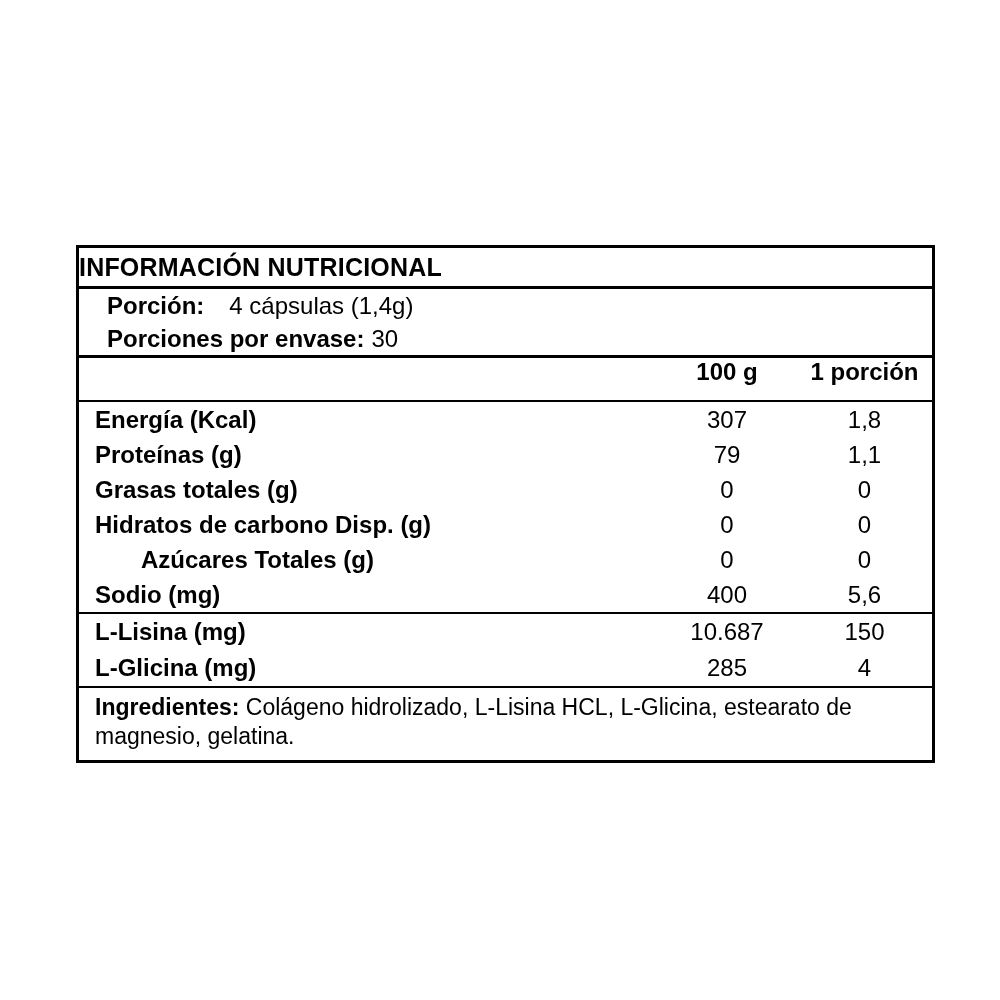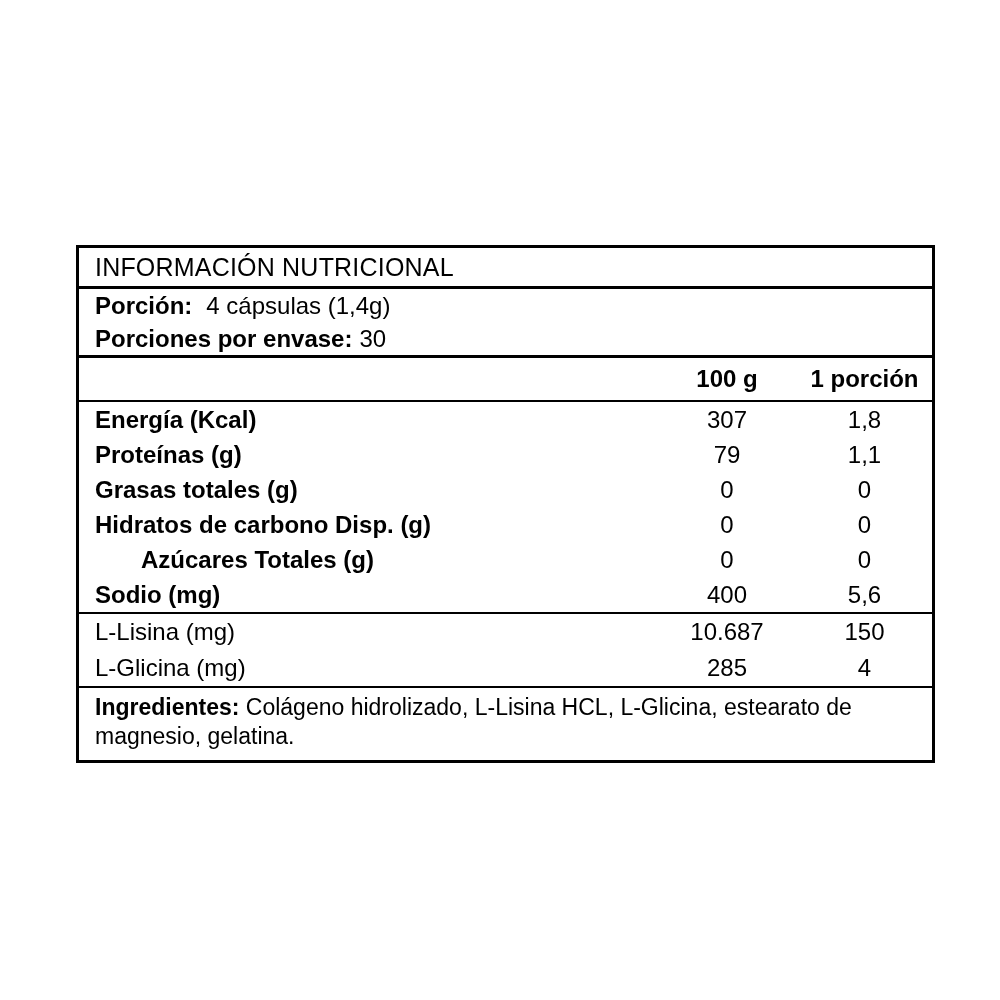--- a/index.html
+++ b/index.html
@@ -56,41 +56,40 @@
   .cell-val.per100 { flex: 0 0 140px; }
   .cell-val.perport { flex: 0 0 135px; }
 
   
   #title-row {
     height: 38px;
     display: flex;
     align-items: center;
   }
   #title-row .title-text {
-    padding-left: 16px;
     font-size: 25px;
-    font-weight: 400;
+    font-weight: 700;
     letter-spacing: .2px;
   }
 
   
   .serving-row {
     height: 33px;
     display: flex;
     align-items: center;
-    padding-left: 16px;
+    padding-left: 28px;
     font-size: 24px;
   }
   .serving-row .k { font-weight: bold; }
   .serving-row .v { font-weight: 400; }
 
   
   #colhead-row {
     height: 42px;
-    align-items: center;
+    align-items: flex-start;
     font-size: 24px;
     font-weight: bold;
   }
 
   
   .nut-row {
     height: 35px;
     align-items: center;
     font-size: 24px;
   }
@@ -100,21 +99,21 @@
     padding-left: 62px;
   }
   .nut-row .cell-val { font-weight: 400; }
 
   
   .amino-row {
     height: 36px;
     align-items: center;
     font-size: 24px;
   }
-  .amino-row .cell-label { font-weight: normal; }
+  .amino-row .cell-label { font-weight: bold; }
   .amino-row .cell-val { font-weight: 400; }
 
   
   #ingredients-row {
     padding: 5px 14px 8px 16px;
     font-size: 23px;
     line-height: 1.28;
   }
   #ingredients-row .ing-label { font-weight: bold; }
   #ingredients-row .ing-text { font-weight: 400; }
@@ -124,21 +123,21 @@
 
 <div id="nutrition-panel">
 
   <div id="title-row">
     <span class="title-text">INFORMACIÓN NUTRICIONAL</span>
   </div>
   <div class="rule"></div>
 
   <div class="serving-row">
     <span class="k">Porción:</span>
-    <span class="v" style="margin-left:14px;">4 cápsulas (1,4g)</span>
+    <span class="v" style="margin-left:25px;">4 cápsulas (1,4g)</span>
   </div>
   <div class="serving-row">
     <span class="k">Porciones por envase:</span>
     <span class="v" style="margin-left:7px;">30</span>
   </div>
   <div class="rule"></div>
 
   <div class="row" id="colhead-row">
     <span class="cell-label"></span>
     <span class="cell-val per100">100 g</span>

